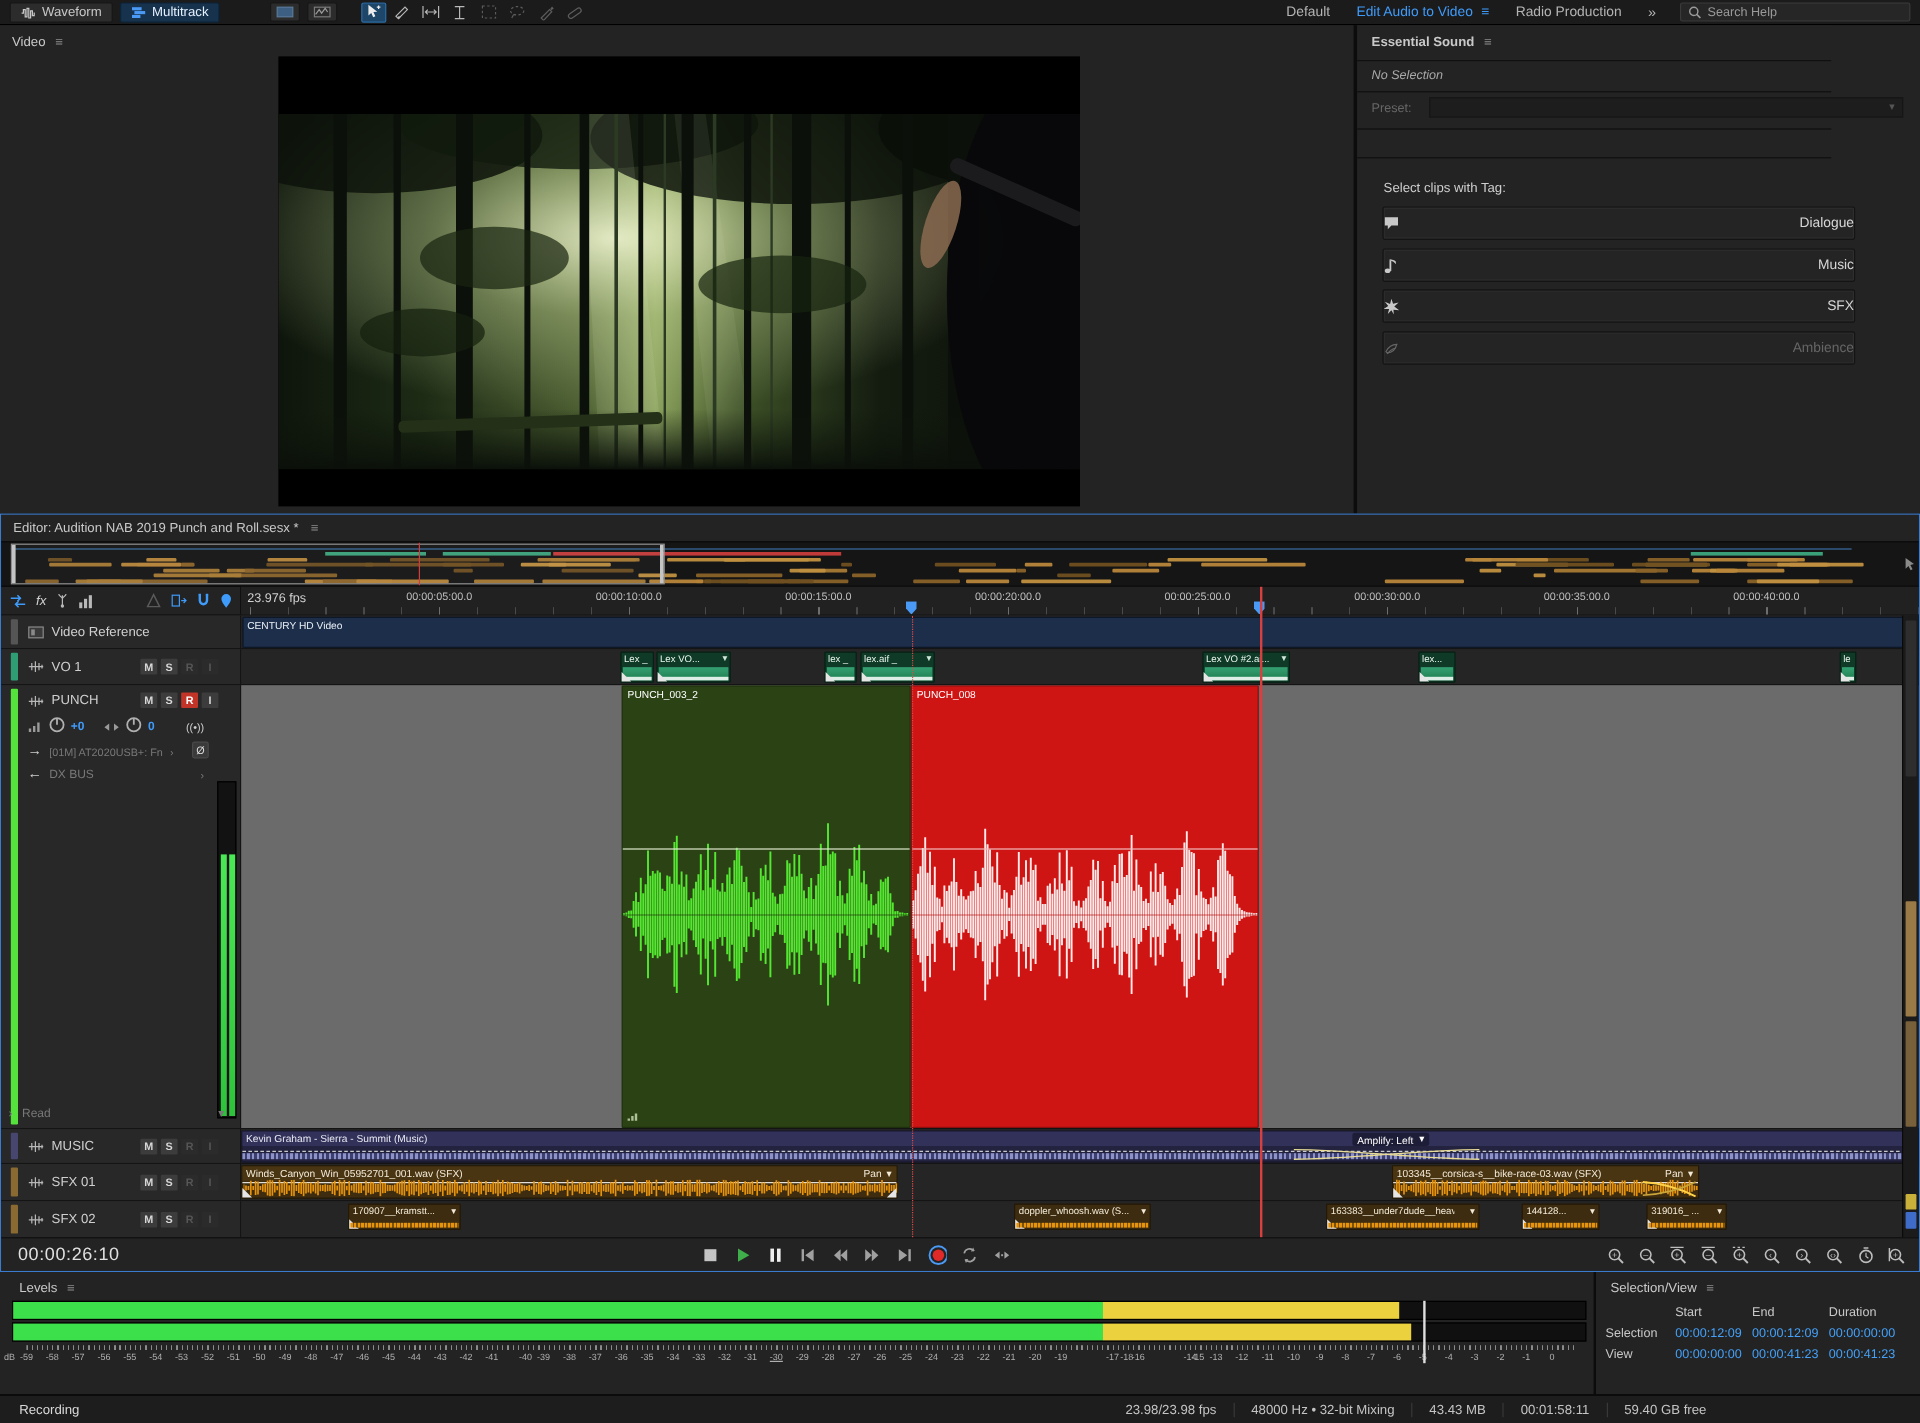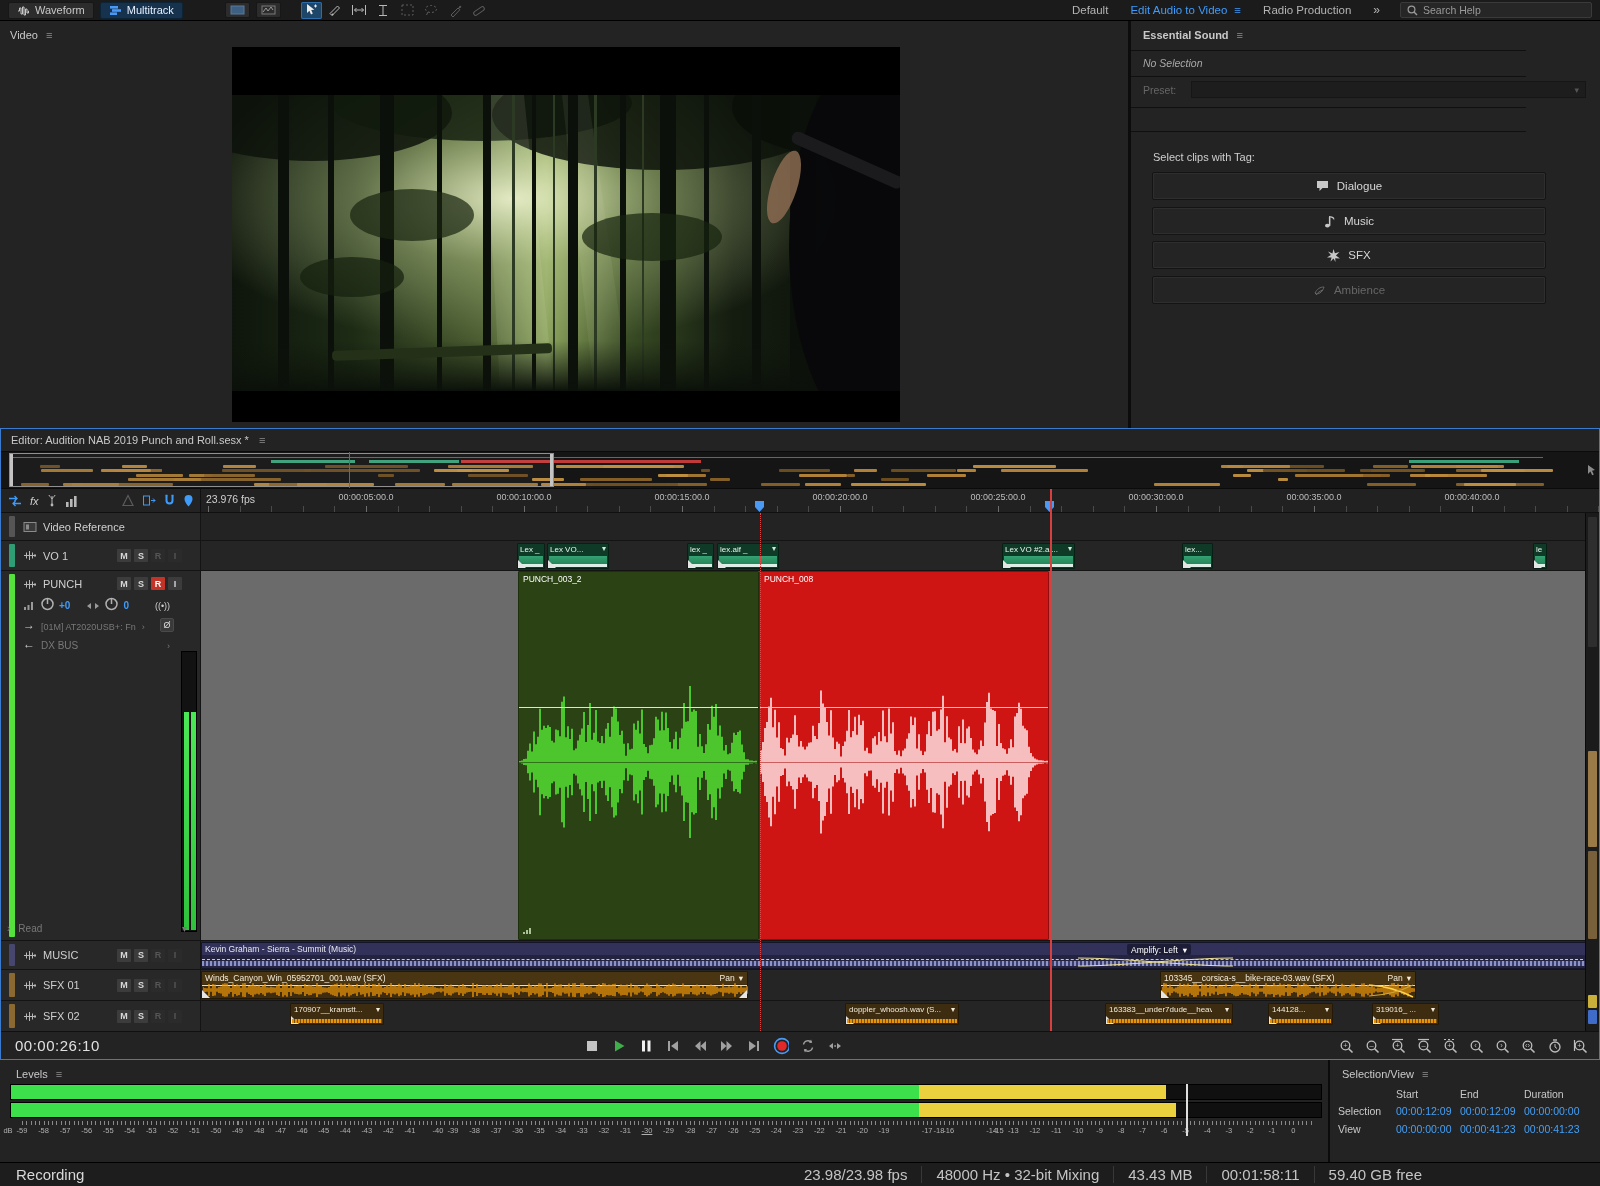--- a/index.html
+++ b/index.html
@@ -35,21 +35,21 @@
   .pmenu{color:#8c8c8c;font-size:11px}
   .video-frame{position:absolute;left:232px;top:26px;width:668px;height:375px;background:#000}
   .vdivider{position:absolute;left:1128px;top:0;width:3px;height:407px;background:#0c0c0c}
 
   
   .es{position:absolute;left:1131px;top:0;width:395px;height:407px;background:#232323}
   .es-line{position:absolute;left:0;width:100%;height:1px;background:#101010}
   .es-preset-box{position:absolute;left:60px;top:60px;width:395px;height:17px;background:#1d1d1d;border:1px solid #161616;
     display:flex;align-items:center;justify-content:flex-end;padding-right:6px;color:#555;font-size:9px}
   .tagbtn{position:absolute;left:21px;width:394px;height:28px;background:#242424;border:1px solid #141414;
-    box-shadow:inset 0 0 0 1px #2e2e2e;border-radius:2px;display:flex;align-items:center;justify-content:center;
+    box-shadow:inset 0 0 0 1px #2e2e2e;border-radius:2px;display:flex;align-items:center;justify-content:space-between;
     gap:8px;font-size:11.5px;color:#d6d6d6}
   .tagbtn.disabled{color:#666}
 
   
   .editor{position:absolute;left:0;top:428px;width:1600px;height:632px;background:#232323;border:1px solid #3a7bd0}
   .ed-title{height:22px;display:flex;align-items:center;gap:10px;padding-left:10px;font-size:11px;color:#c9c9c9;background:#232323}
   .overview{position:relative;height:38px;background:#151515;border-top:1px solid #0b0b0b;border-bottom:1px solid #0b0b0b;overflow:hidden}
   .ovbar{position:absolute;height:3px;border-radius:1px;opacity:.95}
   .ov-blue{position:absolute;left:8px;right:56px;top:5px;height:1px;background:#3b6ea5}
   .ov-seg{position:absolute;height:3px;top:9px}
@@ -154,21 +154,21 @@
   .lv-ticks{position:absolute;left:22px;top:61px;width:1292px;height:4px;
     background:repeating-linear-gradient(90deg,#8a8a8a 0 1px,transparent 1px 4.31px)}
   .db-label{position:absolute;top:66px;transform:translateX(-50%);font-size:7.5px;color:#b0b0b0}
   .selview{flex:1;position:relative}
   .sv-grid{position:absolute;left:8px;display:grid;grid-template-columns:58px 64px 64px 70px;font-size:10.5px}
   .sv-grid .h{color:#c8c8c8}
   .sv-grid .v{color:#44a0f8}
 
   
   .statusbar{position:absolute;left:0;top:1162px;width:1600px;height:24px;background:#1d1d1d;border-top:1px solid #000;
-    display:flex;align-items:center;font-size:15px;color:#c4c4c4;padding:0 16px}
+    display:flex;align-items:center;font-size:11px;color:#c4c4c4;padding:0 16px}
   .sbar-items{margin-left:auto;margin-right:148px;display:flex}
   .sbar-items span{padding:0 14px;border-left:1px solid #383838}
   .sbar-items span:first-child{border-left:0}
 </style>
 </head>
 <body>
 
 <div class="topbar">
   <div class="tb-btn">
     <span>
@@ -566,20 +566,25 @@
       <div class="t-head">
         <i class="tstrip" style="background:#555"></i>
         <span>
             <svg width="14" height="12">
               <rect x="1" y="1.5" width="12" height="9" fill="#3a3a3a" stroke="#8a8a8a"></rect>
               <rect x="3" y="3.5" width="3" height="5" fill="#8a8a8a"></rect>
             </svg>
           </span>
         <span class="t-name">Video Reference</span>
       </div>
+      <div class="t-body">
+        <div class="clip video-clip">
+          <span>CENTURY HD Video</span>
+        </div>
+      </div>
     </div>
 
     <div class="trow" style="height:30px">
       <div class="t-head">
         <i class="tstrip" style="background:#2f9e74"></i>
         <span>
             <svg width="14" height="11">
               <path d="M1 5.5h12M3.5 2.5v6M6.5 1v9M9.5 2.5v6M12 4v3" stroke="#b8b8b8"></path>
             </svg>
           </span>

